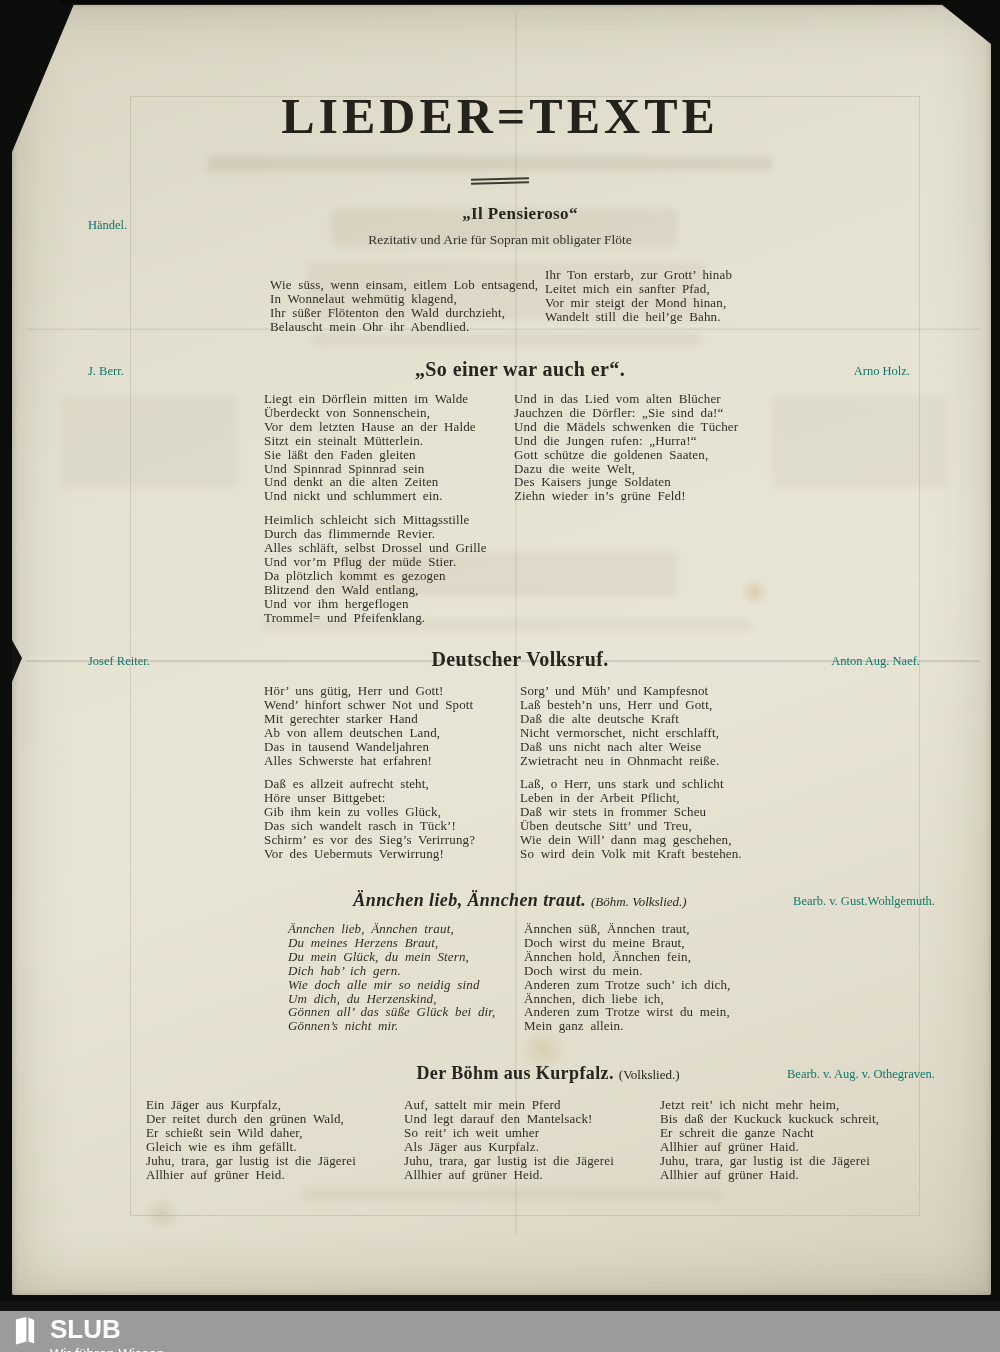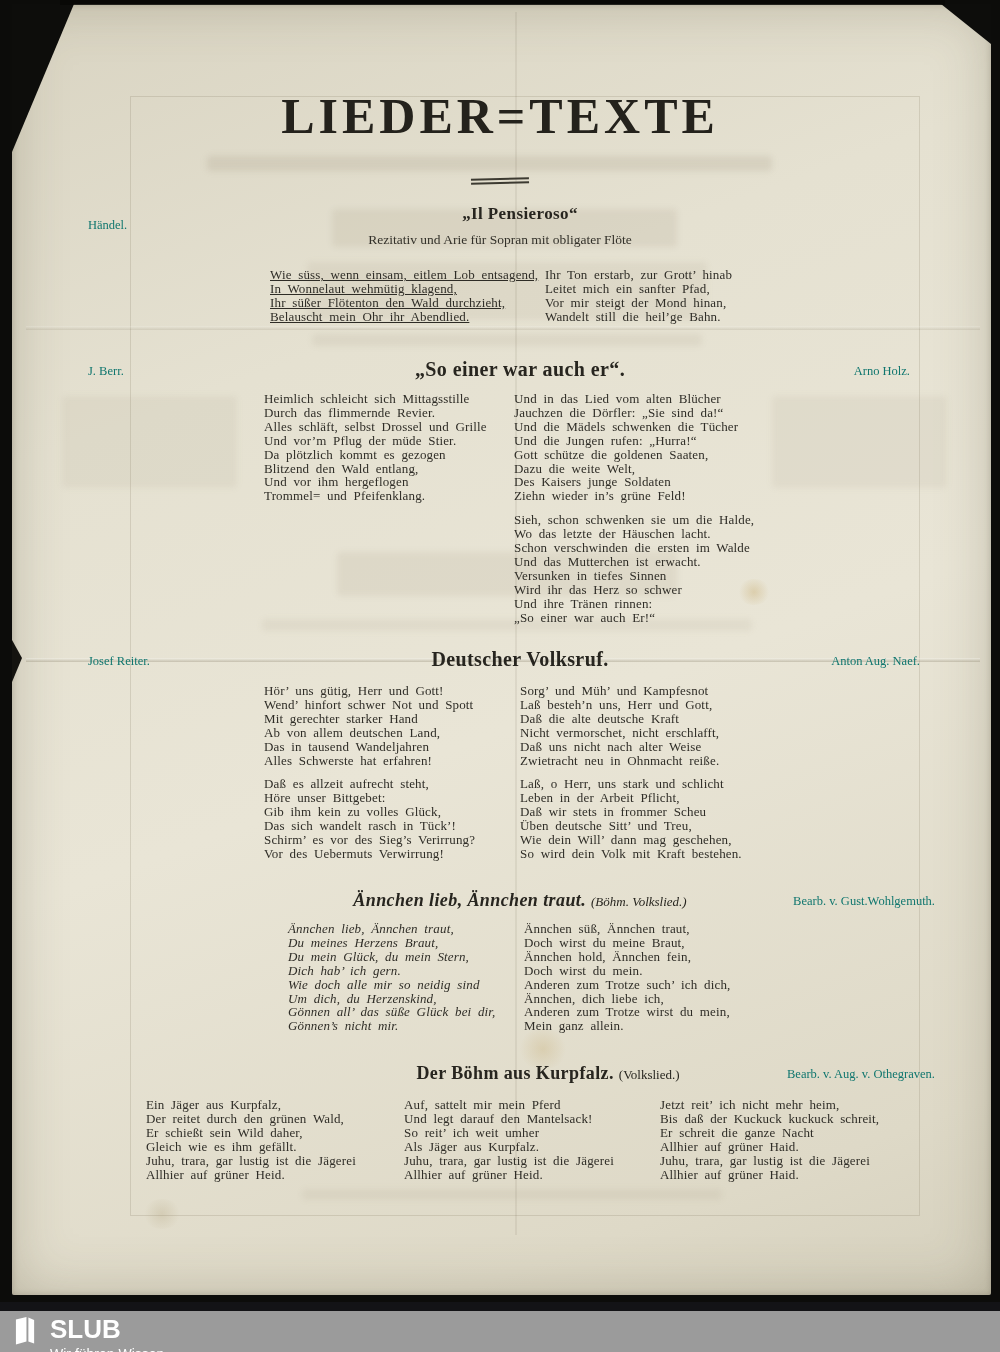--- a/index.html
+++ b/index.html
@@ -95,65 +95,65 @@
     <h1 class="page-title">LIEDER=TEXTE</h1>
     <div class="divider">
         <span></span>
         <span></span>
       </div>
 
     <section class="sec" style="top:204px;">
       <div class="composer" style="left:88px;top:14px;">Händel.</div>
       <h2 class="sec-title sec1-title">„Il Pensieroso“</h2>
       <div class="sec-sub" style="top:28px;">Rezitativ und Arie für Sopran mit obligater Flöte</div>
-      <div class="col" style="left:270px;top:64px;text-decoration:underline;">
+      <div class="col" style="left:270px;top:74px;">
         <div class="stanza">Wie süss, wenn einsam, eitlem Lob entsagend,
 In Wonnelaut wehmütig klagend,
 Ihr süßer Flötenton den Wald durchzieht,
 Belauscht mein Ohr ihr Abendlied.</div>
       </div>
       <div class="col" style="left:545px;top:64px;">
         <div class="stanza">Ihr Ton erstarb, zur Grott’ hinab
 Leitet mich ein sanfter Pfad,
 Vor mir steigt der Mond hinan,
 Wandelt still die heil’ge Bahn.</div>
       </div>
     </section>
 
     <section class="sec" style="top:358px;">
       <div class="composer" style="left:88px;top:6px;">J. Berr.</div>
       <h2 class="sec-title">„So einer war auch er“.</h2>
       <div class="poet" style="right:90px;top:6px;">Arno Holz.</div>
       <div class="col" style="left:264px;top:34px;">
+        <div class="stanza">Liegt ein Dörflein mitten im Walde
+Überdeckt von Sonnenschein,
+Vor dem letzten Hause an der Halde
+Sitzt ein steinalt Mütterlein.
+Sie läßt den Faden gleiten
+Und Spinnrad Spinnrad sein
+Und denkt an die alten Zeiten
+Und nickt und schlummert ein.</div>
         <div class="stanza">Heimlich schleicht sich Mittagsstille
 Durch das flimmernde Revier.
 Alles schläft, selbst Drossel und Grille
 Und vor’m Pflug der müde Stier.
 Da plötzlich kommt es gezogen
 Blitzend den Wald entlang,
 Und vor ihm hergeflogen
 Trommel= und Pfeifenklang.</div>
       </div>
       <div class="col" style="left:514px;top:34px;">
         <div class="stanza">Und in das Lied vom alten Blücher
 Jauchzen die Dörfler: „Sie sind da!“
 Und die Mädels schwenken die Tücher
 Und die Jungen rufen: „Hurra!“
 Gott schütze die goldenen Saaten,
 Dazu die weite Welt,
 Des Kaisers junge Soldaten
 Ziehn wieder in’s grüne Feld!</div>
-        <div class="stanza">Sieh, schon schwenken sie um die Halde,
-Wo das letzte der Häuschen lacht.
-Schon verschwinden die ersten im Walde
-Und das Mutterchen ist erwacht.
-Versunken in tiefes Sinnen
-Wird ihr das Herz so schwer
-Und ihre Tränen rinnen:
-„So einer war auch Er!“</div>
       </div>
     </section>
 
     <section class="sec" style="top:648px;">
       <div class="composer" style="left:88px;top:6px;">Josef Reiter.</div>
       <h2 class="sec-title">Deutscher Volksruf.</h2>
       <div class="poet" style="right:80px;top:6px;">Anton Aug. Naef.</div>
       <div class="col" style="left:264px;top:36px;">
         <div class="stanza">Hör’ uns gütig, Herr und Gott!
 Wend’ hinfort schwer Not und Spott

